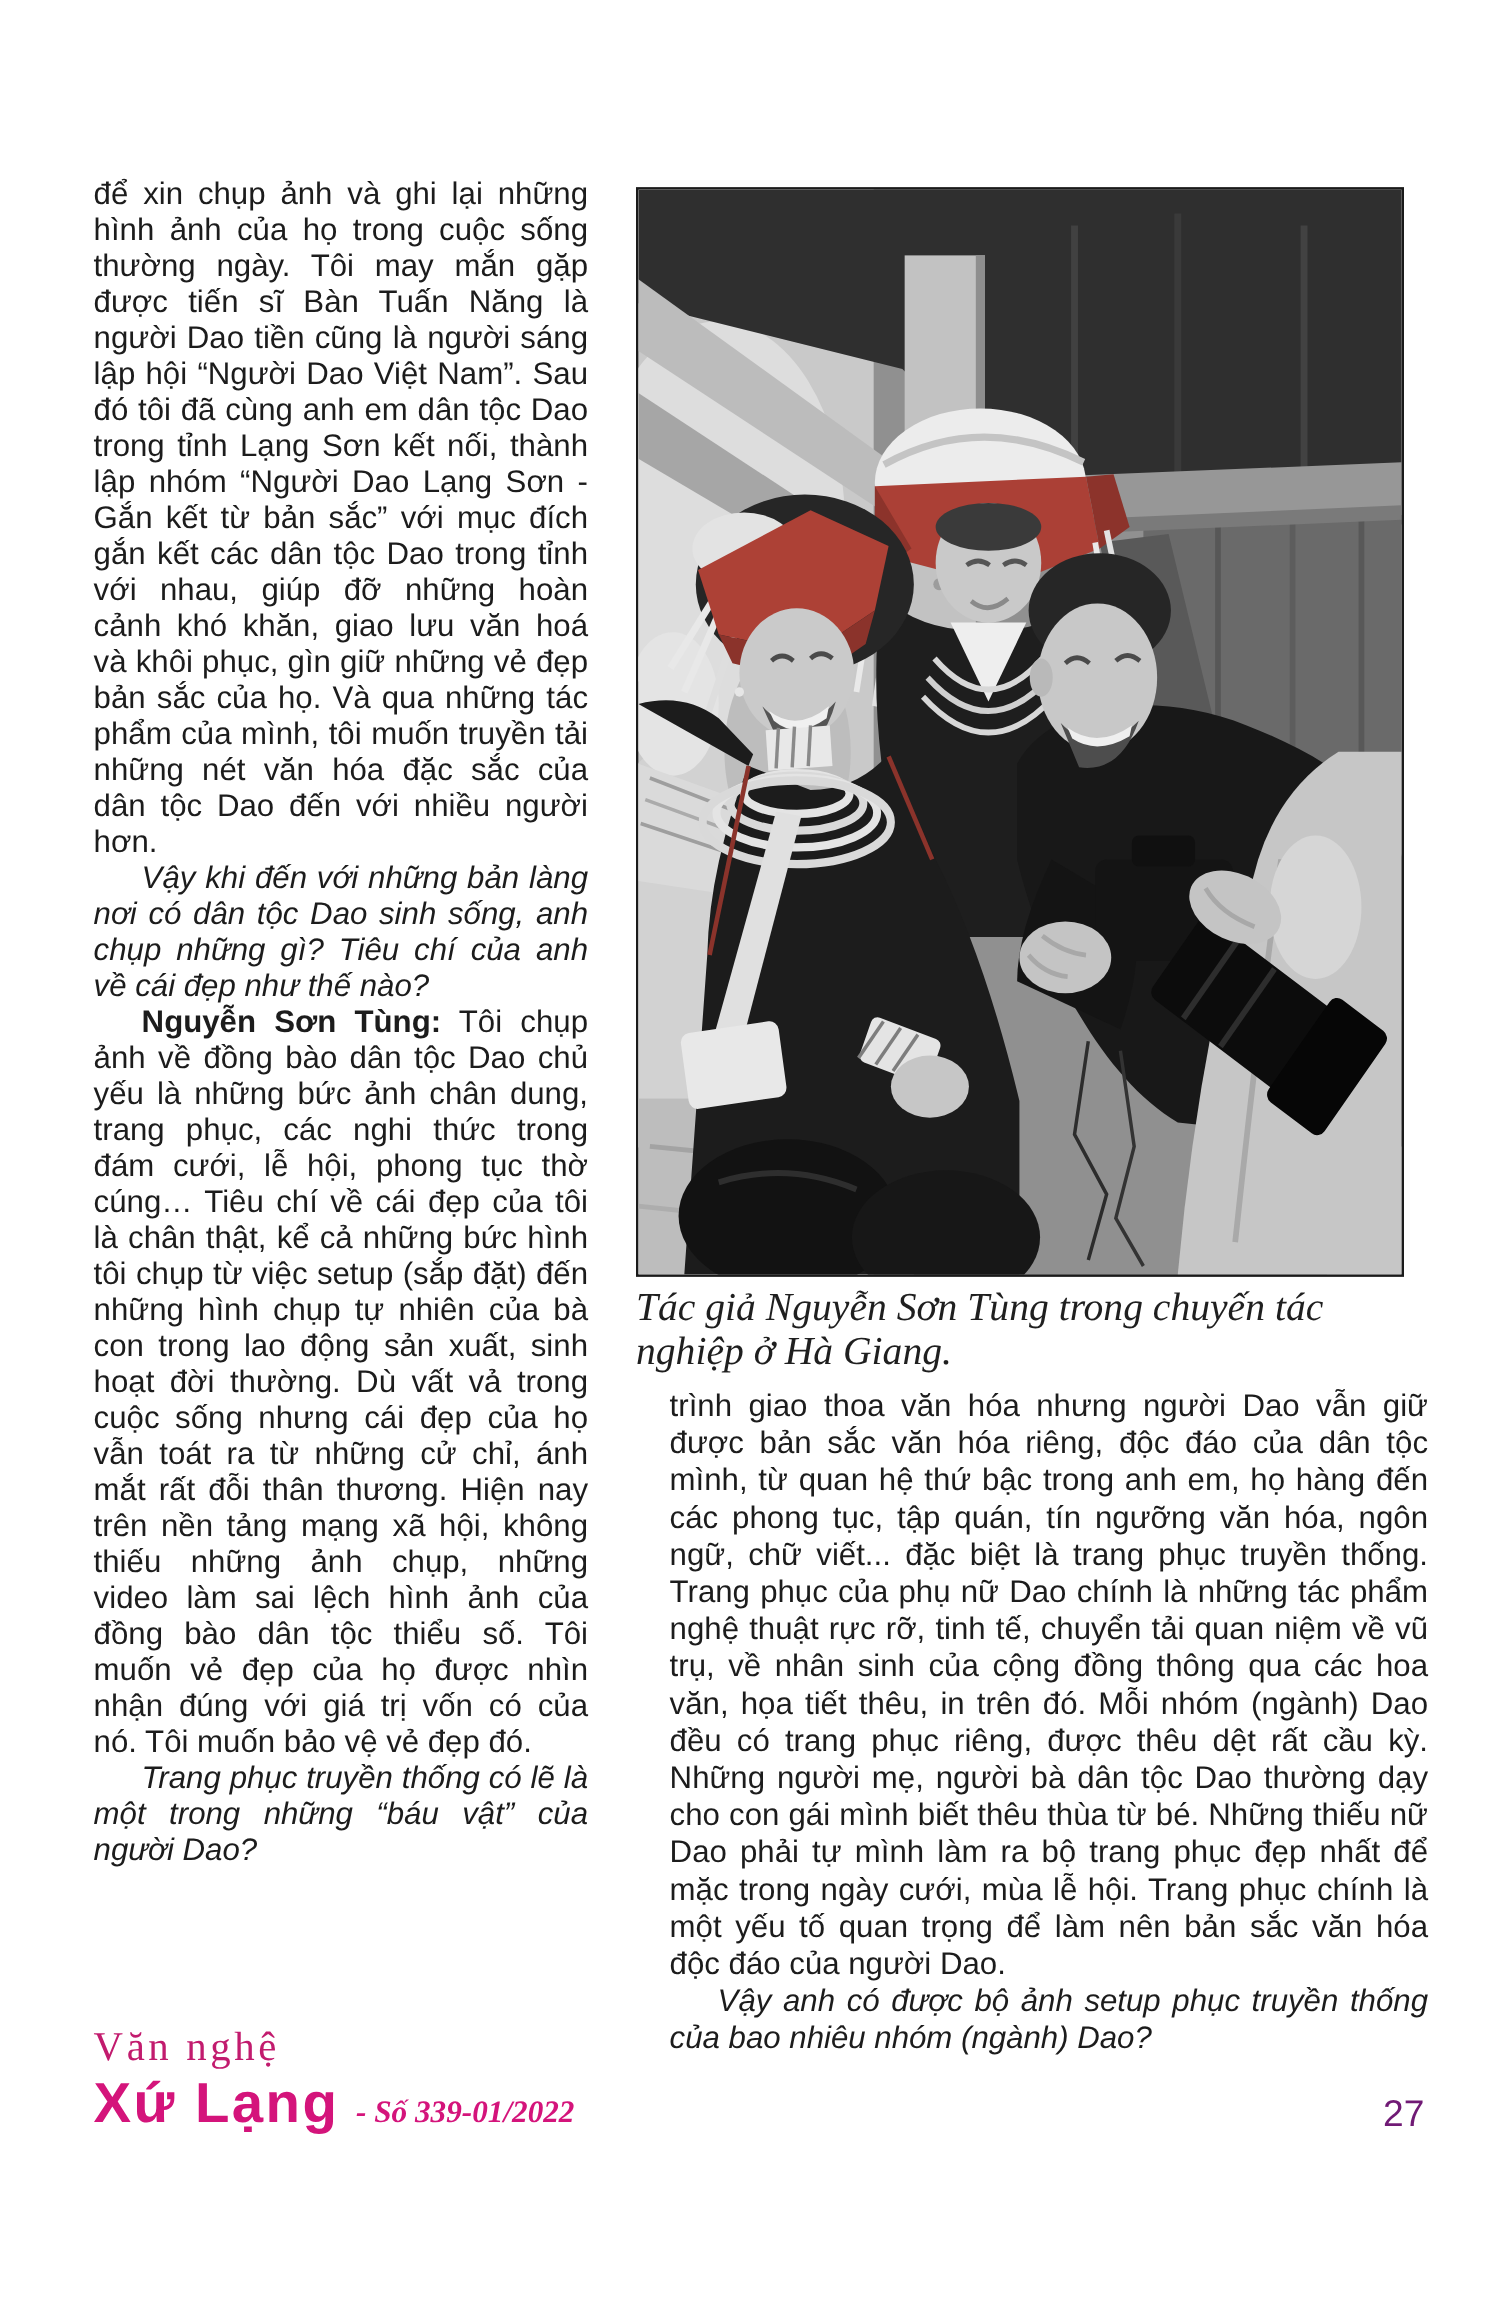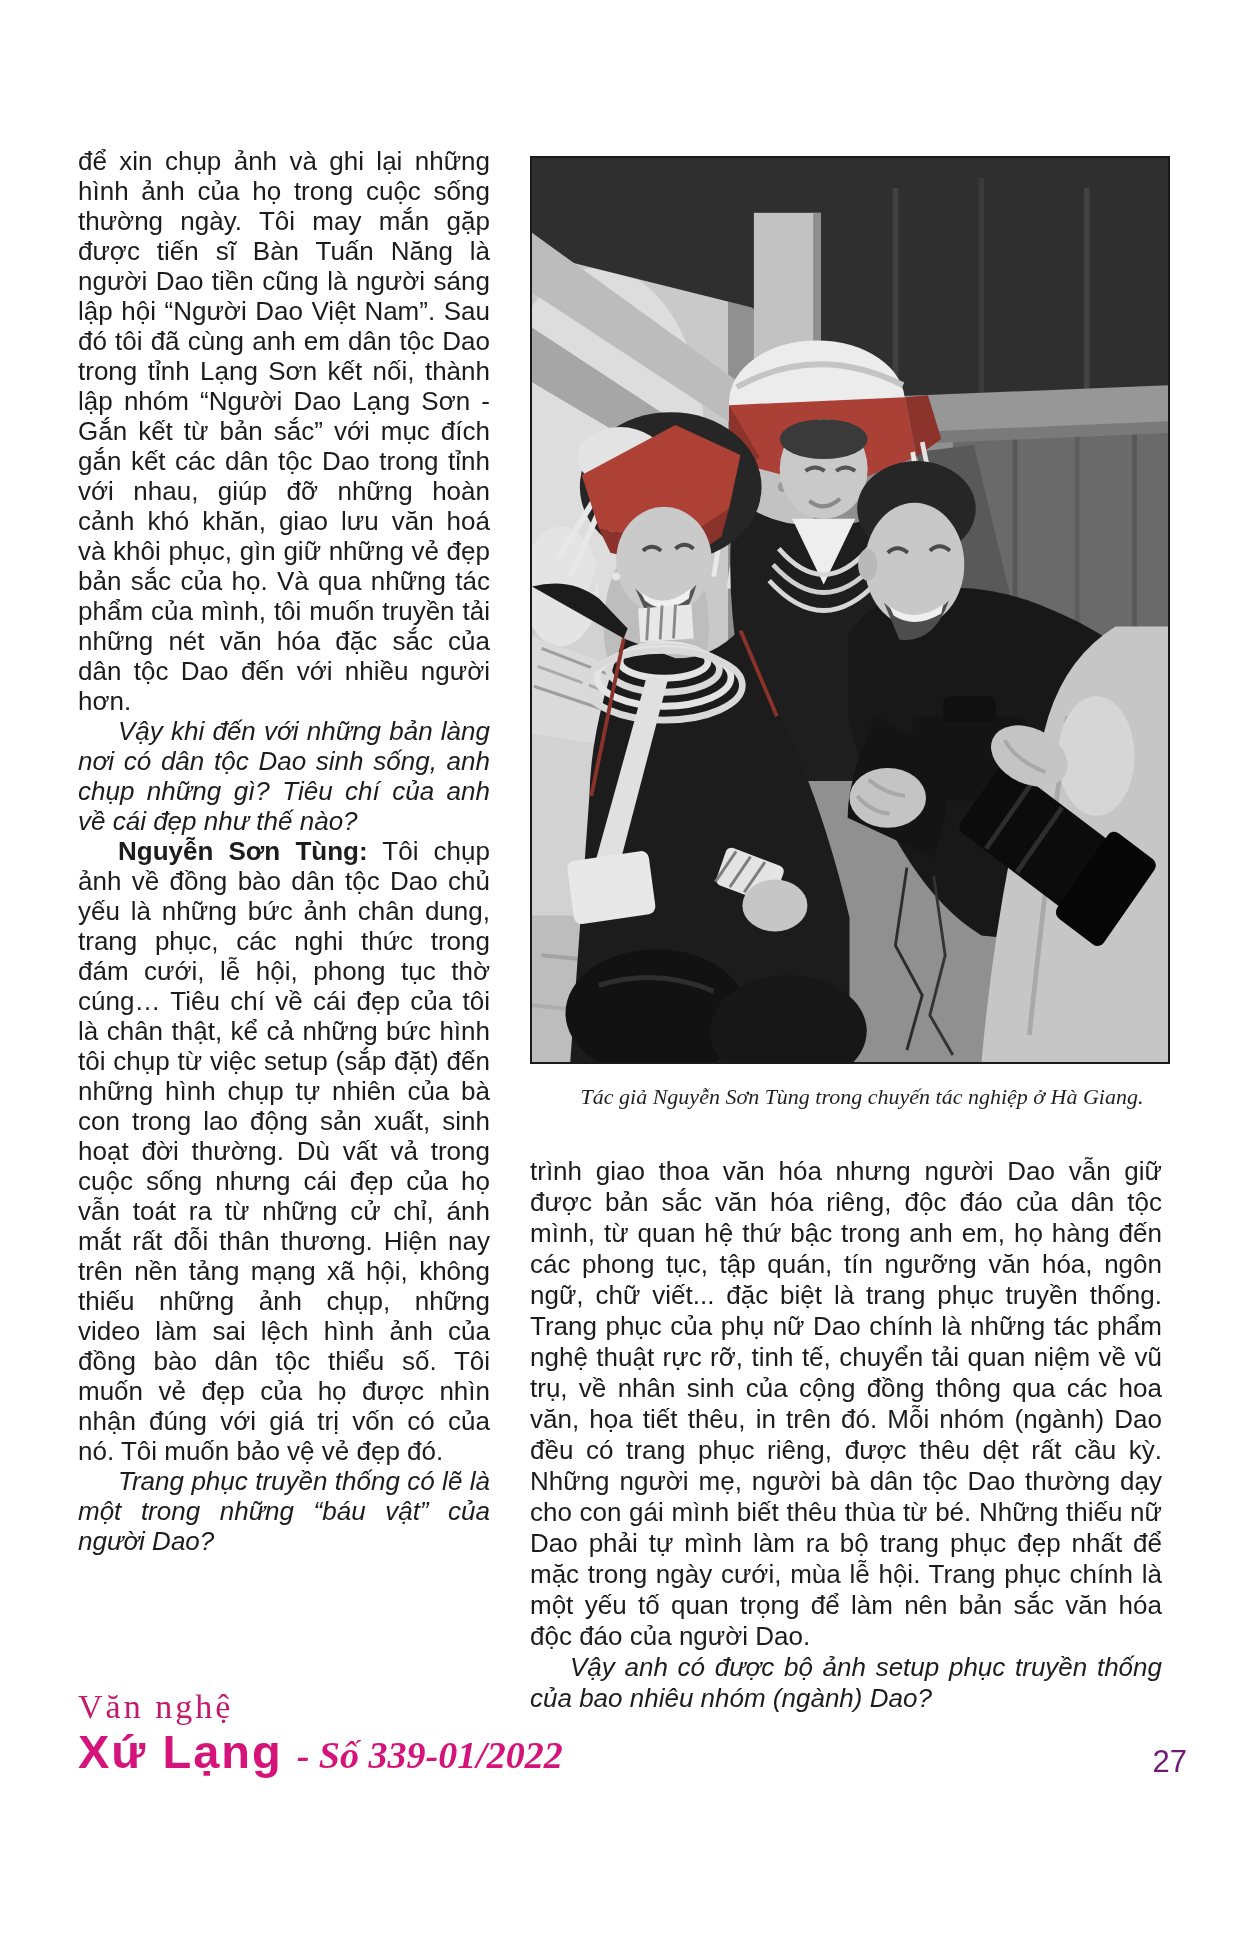--- a/index.html
+++ b/index.html
@@ -9,54 +9,54 @@
     margin:0 auto;
     padding-left:24px;
   }
   
   .col-left{
     position:absolute;left:78px;top:146px;width:412px;
     font-size:26px;line-height:30px;text-align:justify;
   }
   .col-left p{margin:0;}
   .col-right{
-    position:absolute;left:530px;top:1156px;width:632px;
+    position:absolute;left:558px;top:1156px;width:632px;
     font-size:26px;line-height:31px;text-align:justify;
   }
   .col-right p{margin:0;}
   .indent{text-indent:40px;}
   .question{font-style:italic;}
   .lead-name{font-weight:bold;}
 
   
   .photo-frame{
     position:absolute;left:530px;top:156px;width:640px;height:908px;
     border:2px solid #1a1a1a;box-sizing:border-box;background:#9a9a9a;
   }
   .photo-frame svg{display:block;width:100%;height:100%;}
   .photo-caption{
-    position:absolute;left:530px;top:1072px;width:640px;margin:12px;
-    text-align:center;font-family:"Liberation Serif", serif;font-style:italic;
-    font-size:22px;color:#1f1f1f;
+    position:absolute;left:530px;top:1072px;width:640px;margin:0;
+    text-align:left;font-family:"Liberation Serif", serif;font-style:italic;
+    font-size:33px;color:#1f1f1f;
   }
 
   
   .footer-logo{position:absolute;left:78px;top:1690px;line-height:1;}
   .logo-top{
     font-family:"Liberation Serif", serif;font-size:34px;color:#c21b6e;
     letter-spacing:3px;margin:0 0 4px 0;
   }
   .logo-bottom{display:flex;align-items:baseline;gap:14px;margin:0;}
   .logo-name{
     font-family:"Liberation Sans", sans-serif;font-weight:bold;font-size:47px;
     color:#d4147b;letter-spacing:2px;
   }
   .logo-issue{
     font-family:"Liberation Serif", serif;font-style:italic;font-weight:bold;
-    font-size:38px;color:#d4147b;
+    font-size:26px;color:#d4147b;
   }
   .page-number{
     position:absolute;right:79px;top:1744px;font-size:31px;color:#701a75;
   }
 </style>
 </head>
 <body>
 
 <div class="page">
 

